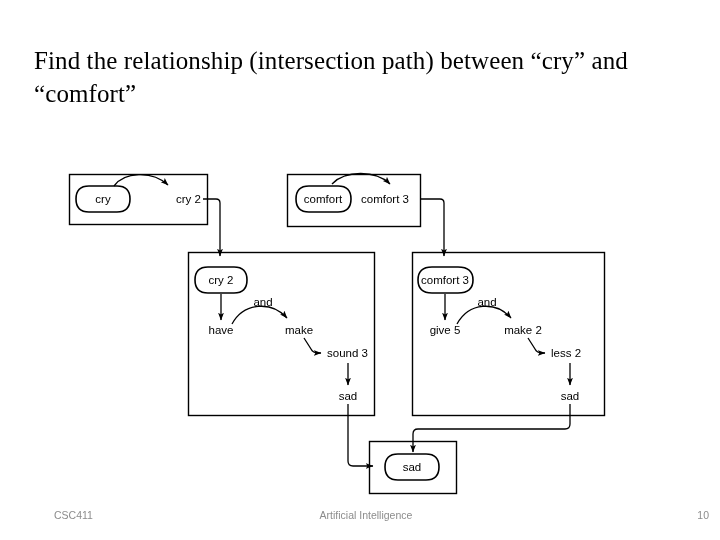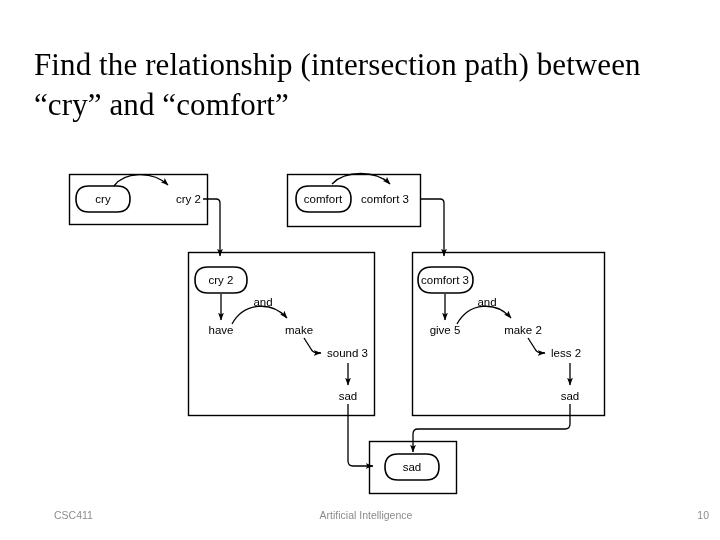--- a/index.html
+++ b/index.html
@@ -14,21 +14,21 @@
     background: #ffffff;
     overflow: hidden;
     font-family: "Liberation Sans", sans-serif;
   }
   #title {
     position: absolute;
     left: 34px;
     top: 45px;
     width: 650px;
     font-family: "Liberation Serif", serif;
-    font-size: 31px;
+    font-size: 25px;
     line-height: 1.30;
     color: #000000;
     letter-spacing: 0.1px;
     white-space: pre-wrap;
   }
   #diagram {
     position: absolute;
     left: 0;
     top: 0;
     width: 720px;

